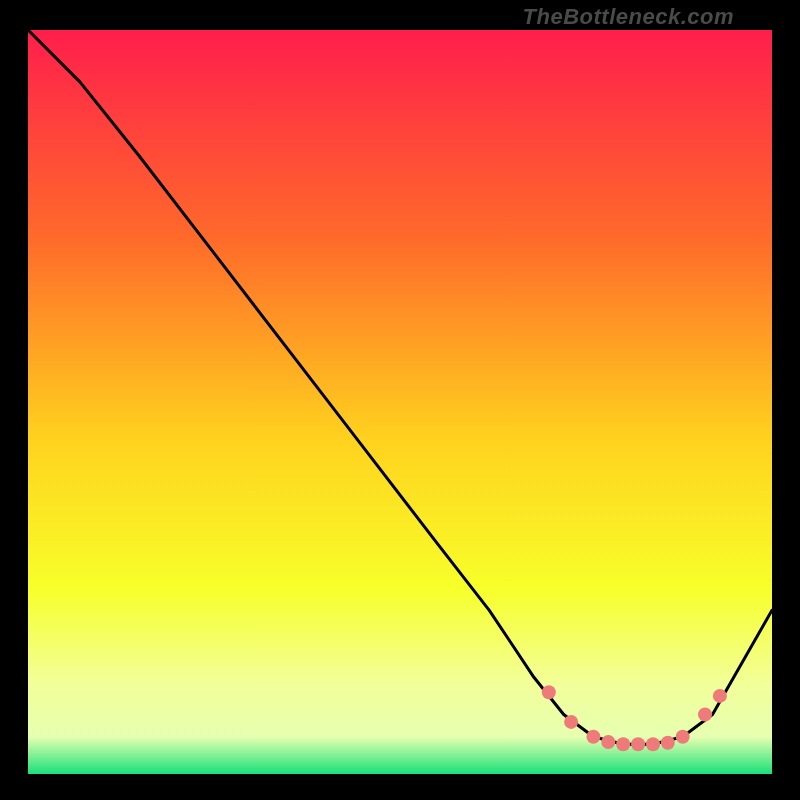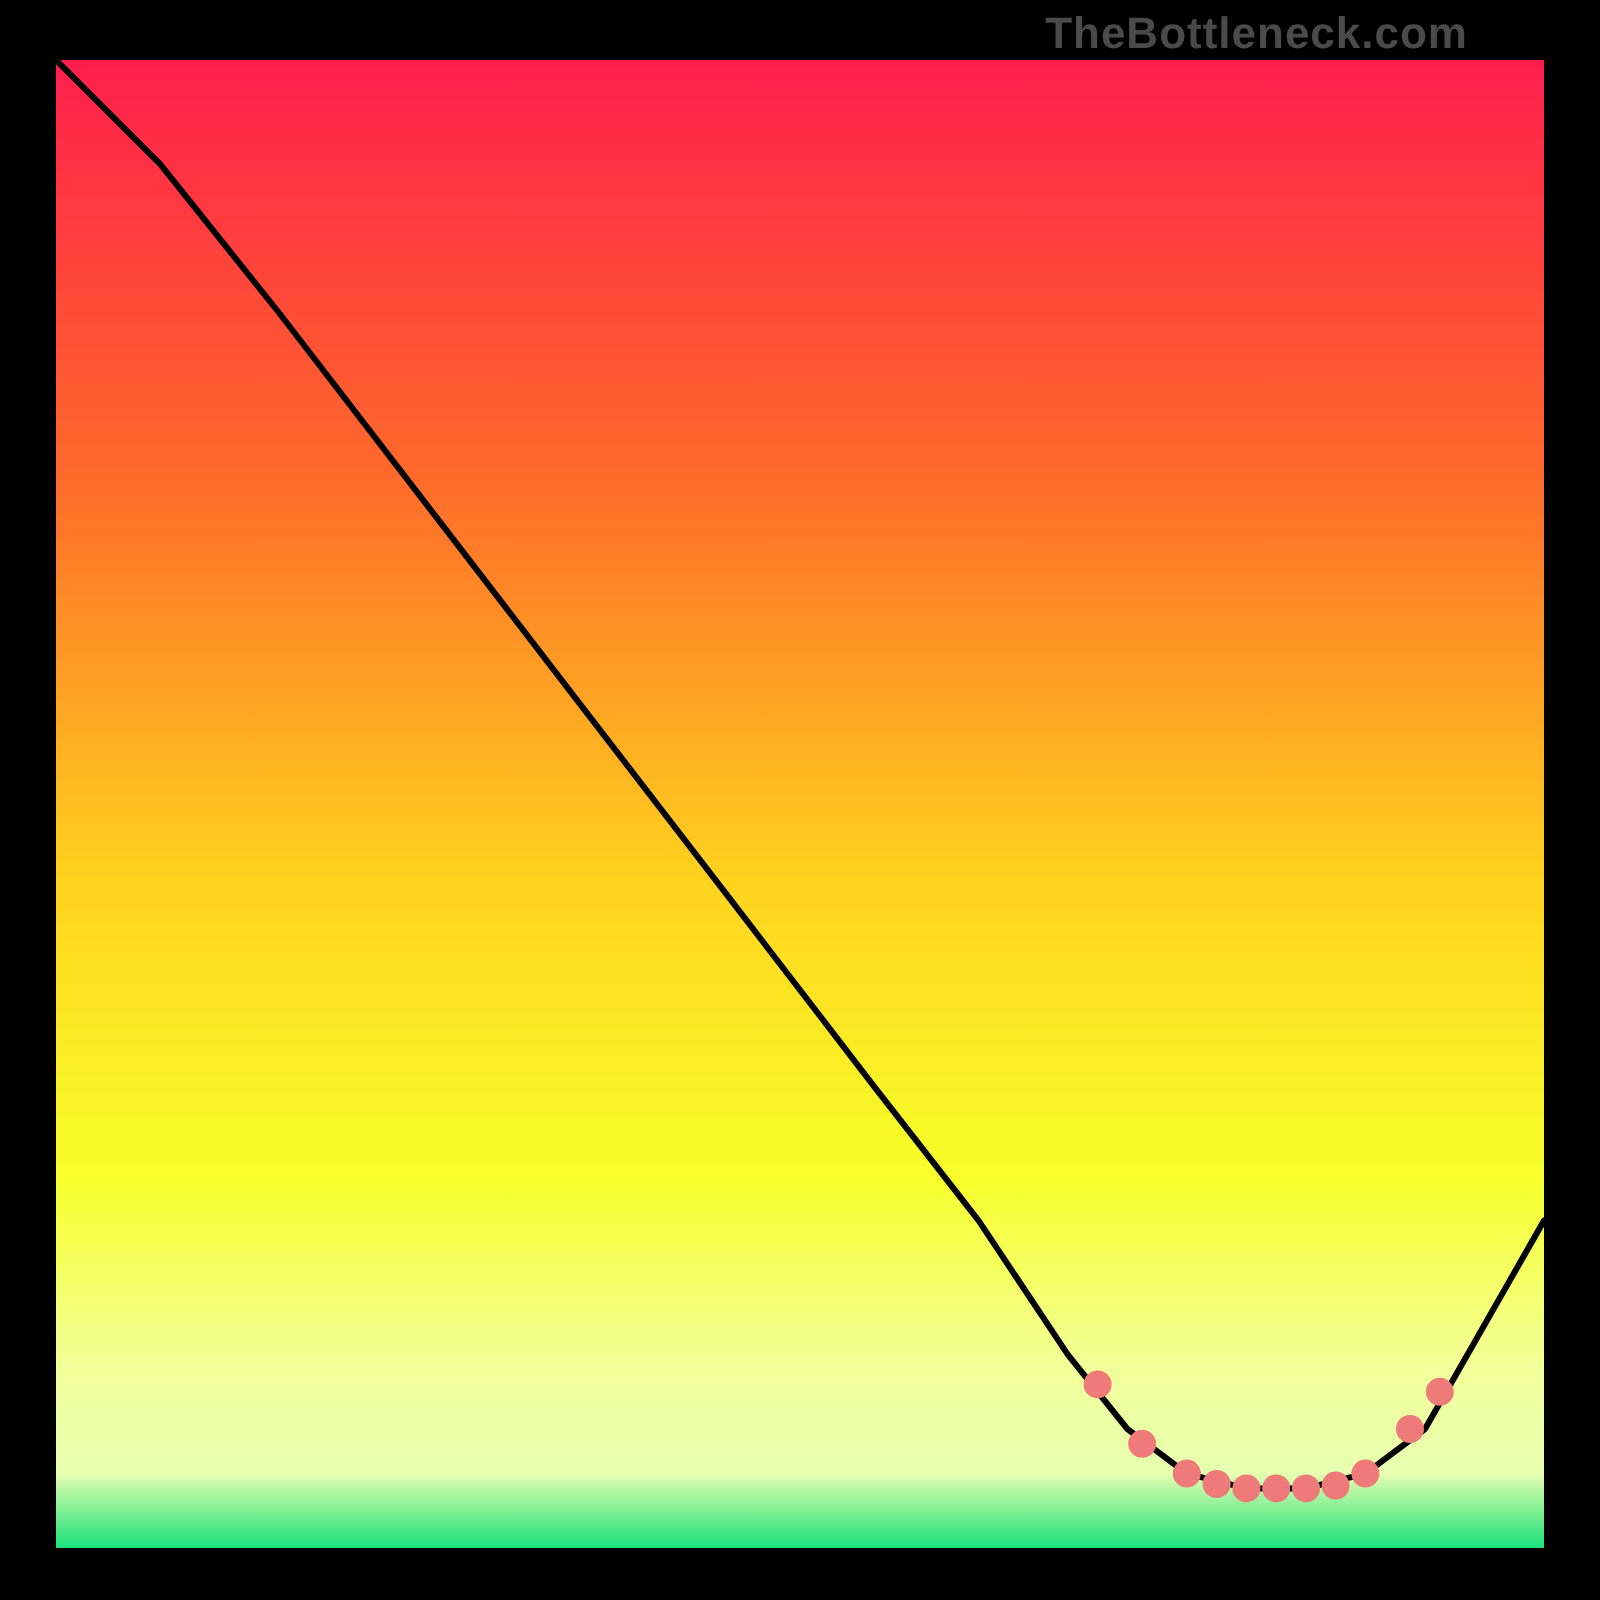--- a/index.html
+++ b/index.html
@@ -9,20 +9,21 @@
     height: 800px;
     background: #000;
     overflow: hidden;
     font-family: Arial, Helvetica, sans-serif;
   }
   .frame {
     position: relative;
     width: 744px;
     height: 800px;
     background: #000;
+    font-style: italic;
   }
   .watermark {
     position: absolute;
     top: 4px;
     right: 10px;
     color: #4a4a4a;
     font-size: 22px;
     font-weight: 600;
     letter-spacing: 0.5px;
     z-index: 10;

